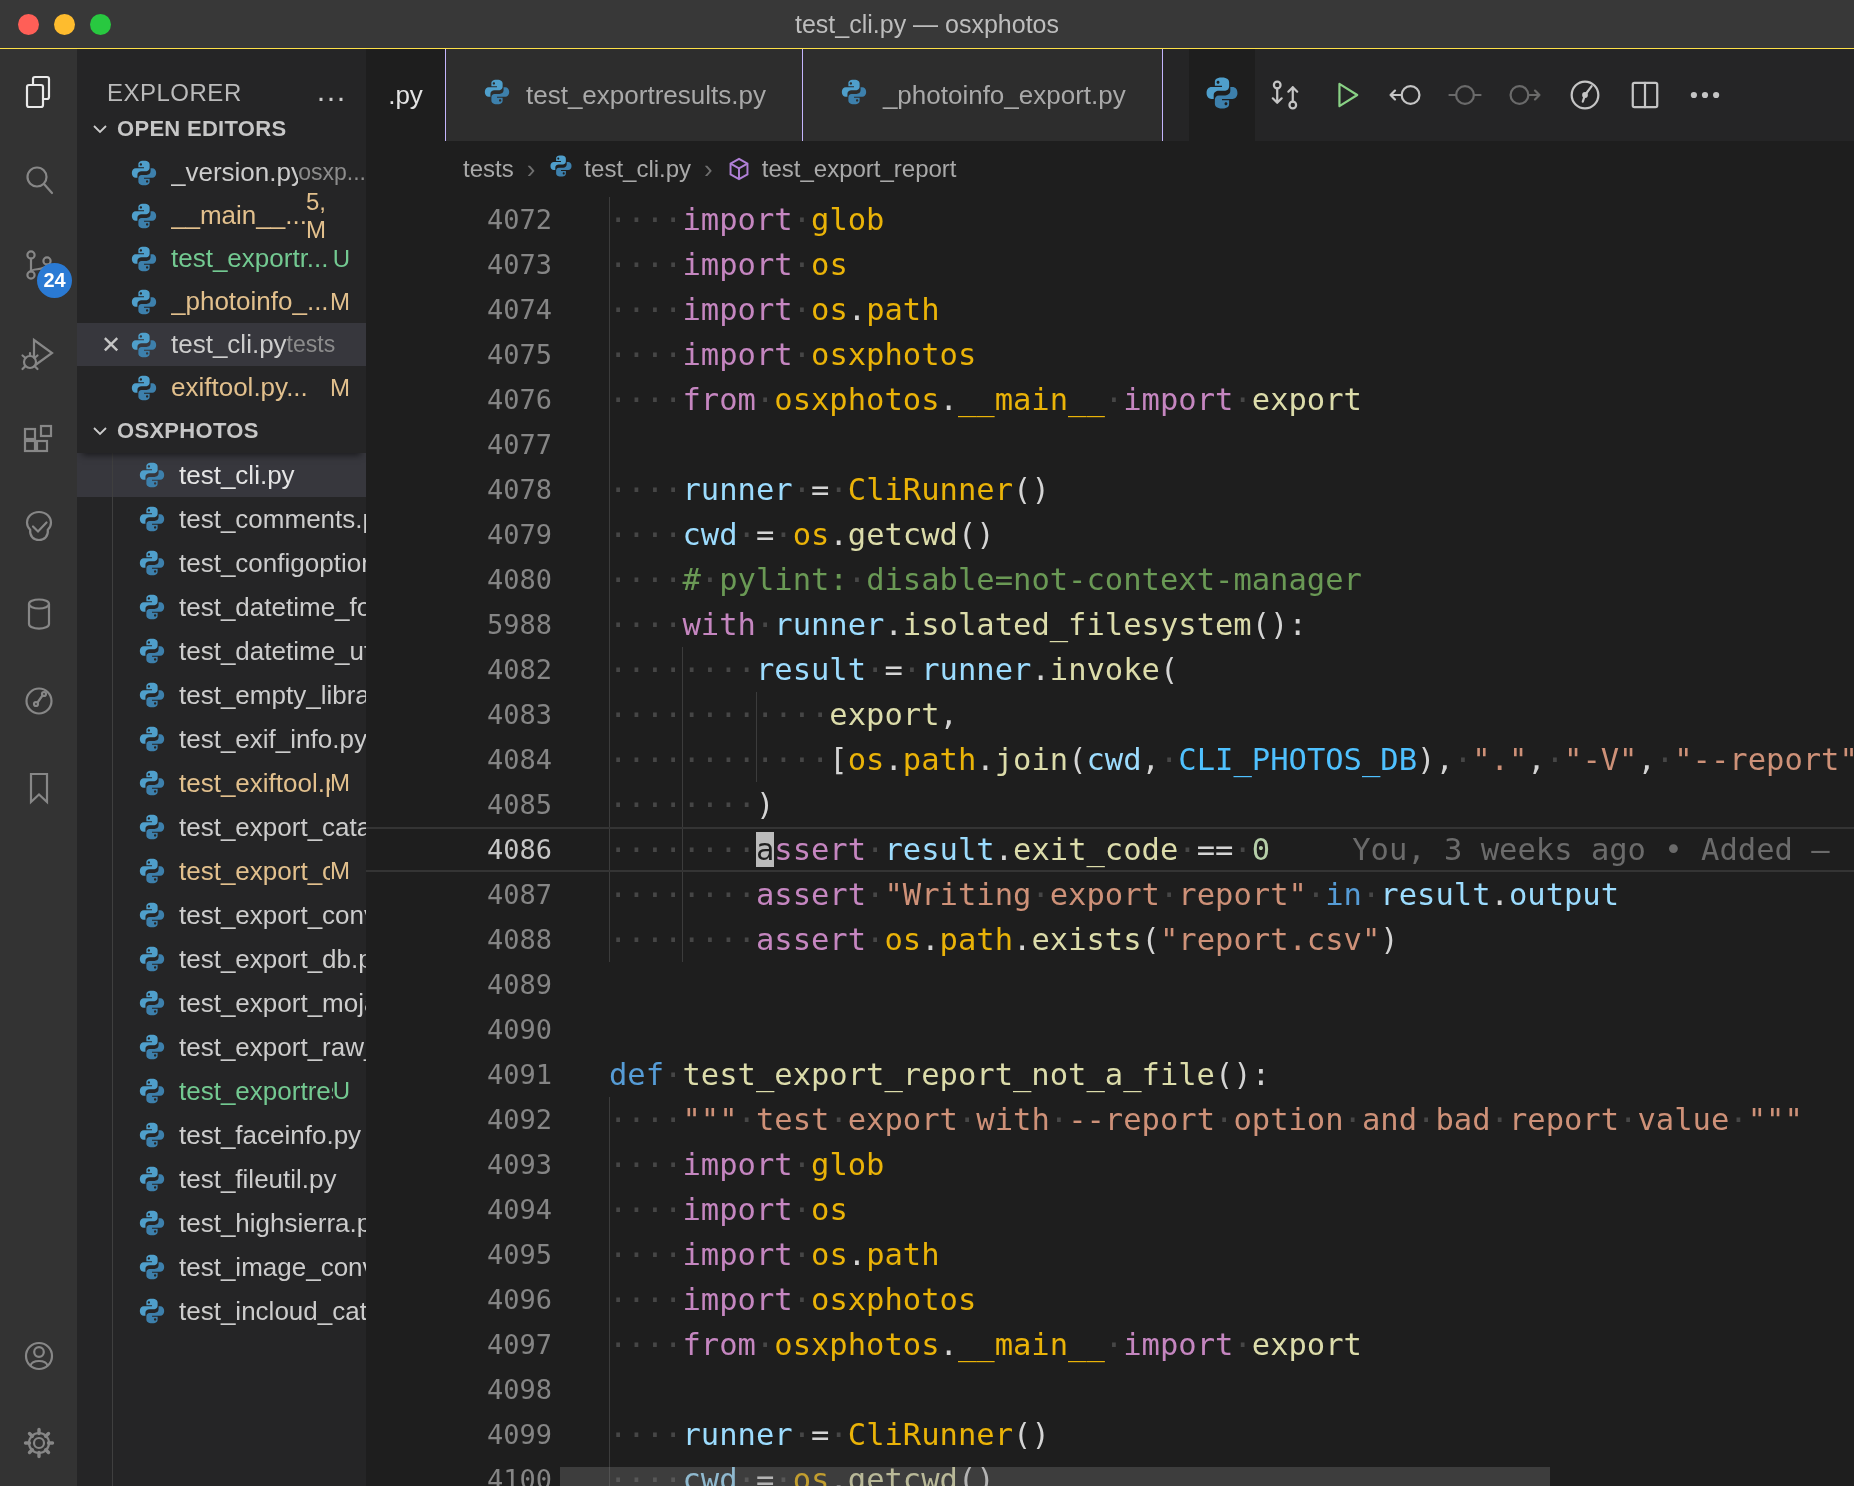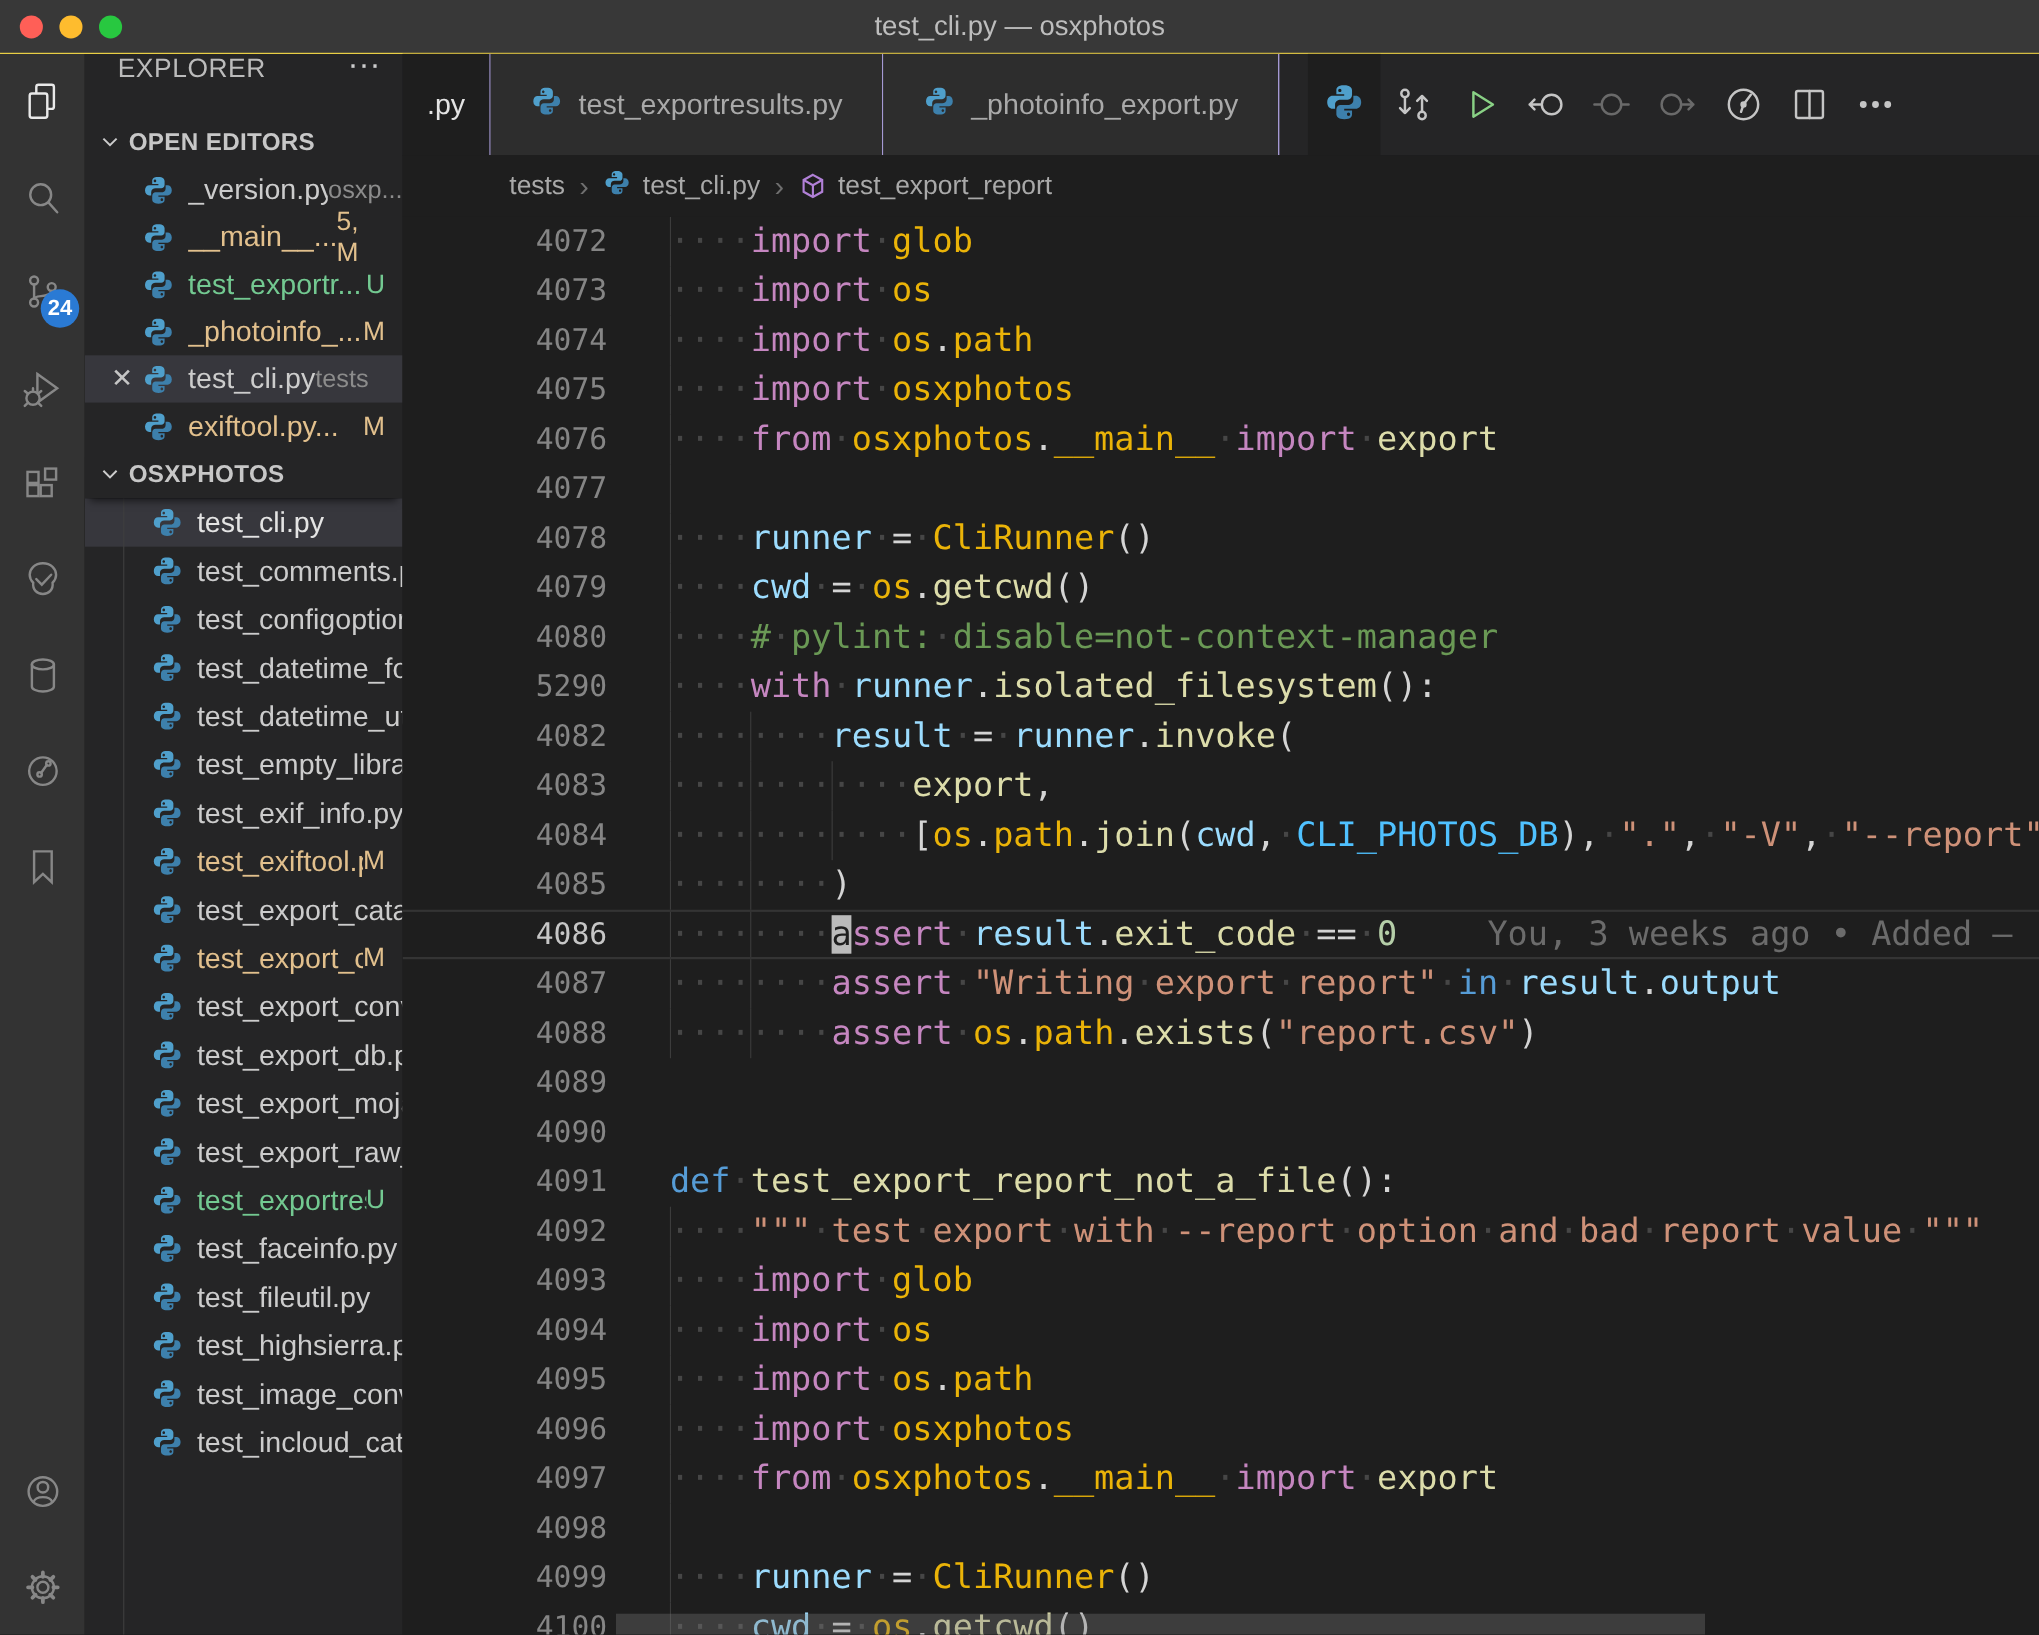--- a/index.html
+++ b/index.html
@@ -19,21 +19,21 @@
   .ab-top{display:flex;flex-direction:column;align-items:center}
   .ab-bottom{margin-top:auto;display:flex;flex-direction:column;align-items:center}
   .ab-item{width:77px;height:87px;display:flex;align-items:center;justify-content:center;position:relative}
   .ab-item svg{stroke:#878787;fill:none;stroke-width:2.2;stroke-linecap:round}
   .ab-item.active svg{stroke:#e9e9e9}
   .scm-badge{position:absolute;right:5px;bottom:12px;min-width:35px;height:35px;border-radius:18px;
              background:#2a7ad4;color:#ffffff;font-size:20px;font-weight:bold;
              display:flex;align-items:center;justify-content:center}
   
   .sidebar{width:289px;background:#252526;flex:none;display:flex;flex-direction:column;overflow:hidden}
-  .sb-title{height:58px;display:flex;align-items:flex-start;padding:0 20px 0 30px;flex:none}
+  .sb-title{height:58px;display:flex;align-items:flex-end;padding:0 20px 0 30px;flex:none}
   .sb-title-text{font-size:24px;color:#bbbbbb;letter-spacing:.5px}
   .sb-more{margin-left:auto;font-size:30px;color:#cccccc;line-height:20px}
   .sb-sec{height:44px;display:flex;align-items:center;padding-left:10px;flex:none;
           font-size:22px;font-weight:bold;color:#c7c7c7;letter-spacing:.3px}
   .sb-sec .chev{width:26px;height:26px;margin-right:4px;flex:none}
   .sb-sec .chev svg{stroke:#cccccc;fill:none;stroke-width:1.8}
   .sb-sec.shadow{box-shadow:0 7px 7px -5px rgba(0,0,0,.55);position:relative;z-index:3}
   .sb-sec.bordered{border-top:1px solid rgba(130,130,130,.28)}
   .oe-list{flex:none}
   .row{height:43px;display:flex;align-items:center;font-size:26px;color:#cccccc;position:relative}
@@ -522,21 +522,21 @@
       <div>
           <div class="cl"><div class="gut">4072</div><div class="ct"><i class="ig" style="left: 0ch;"></i><span class="txt"><span class="sg-ws">····</span><span class="sg-kw">import</span><span class="sg-ws">·</span><span class="sg-mod">glob</span></span></div></div>
           <div class="cl"><div class="gut">4073</div><div class="ct"><i class="ig" style="left: 0ch;"></i><span class="txt"><span class="sg-ws">····</span><span class="sg-kw">import</span><span class="sg-ws">·</span><span class="sg-mod">os</span></span></div></div>
           <div class="cl"><div class="gut">4074</div><div class="ct"><i class="ig" style="left: 0ch;"></i><span class="txt"><span class="sg-ws">····</span><span class="sg-kw">import</span><span class="sg-ws">·</span><span class="sg-mod">os</span><span class="sg-pun">.</span><span class="sg-mod">path</span></span></div></div>
           <div class="cl"><div class="gut">4075</div><div class="ct"><i class="ig" style="left: 0ch;"></i><span class="txt"><span class="sg-ws">····</span><span class="sg-kw">import</span><span class="sg-ws">·</span><span class="sg-mod">osxphotos</span></span></div></div>
           <div class="cl"><div class="gut">4076</div><div class="ct"><i class="ig" style="left: 0ch;"></i><span class="txt"><span class="sg-ws">····</span><span class="sg-kw">from</span><span class="sg-ws">·</span><span class="sg-mod">osxphotos</span><span class="sg-pun">.</span><span class="sg-mod">__main__</span><span class="sg-ws">·</span><span class="sg-kw">import</span><span class="sg-ws">·</span><span class="sg-fn">export</span></span></div></div>
           <div class="cl"><div class="gut">4077</div><div class="ct"><i class="ig" style="left: 0ch;"></i><span class="txt"></span></div></div>
           <div class="cl"><div class="gut">4078</div><div class="ct"><i class="ig" style="left: 0ch;"></i><span class="txt"><span class="sg-ws">····</span><span class="sg-var">runner</span><span class="sg-ws">·</span><span class="sg-pun">=</span><span class="sg-ws">·</span><span class="sg-mod">CliRunner</span><span class="sg-pun">()</span></span></div></div>
           <div class="cl"><div class="gut">4079</div><div class="ct"><i class="ig" style="left: 0ch;"></i><span class="txt"><span class="sg-ws">····</span><span class="sg-var">cwd</span><span class="sg-ws">·</span><span class="sg-pun">=</span><span class="sg-ws">·</span><span class="sg-mod">os</span><span class="sg-pun">.</span><span class="sg-fn">getcwd</span><span class="sg-pun">()</span></span></div></div>
           <div class="cl"><div class="gut">4080</div><div class="ct"><i class="ig" style="left: 0ch;"></i><span class="txt"><span class="sg-ws">····</span><span class="sg-cmt">#</span><span class="sg-ws">·</span><span class="sg-cmt">pylint:</span><span class="sg-ws">·</span><span class="sg-cmt">disable=not-context-manager</span></span></div></div>
-          <div class="cl"><div class="gut">5290</div><div class="ct"><i class="ig" style="left: 0ch;"></i><span class="txt"><span class="sg-ws">····</span><span class="sg-kw">with</span><span class="sg-ws">·</span><span class="sg-var">runner</span><span class="sg-pun">.</span><span class="sg-fn">isolated_filesystem</span><span class="sg-pun">():</span></span></div></div>
+          <div class="cl"><div class="gut">5988</div><div class="ct"><i class="ig" style="left: 0ch;"></i><span class="txt"><span class="sg-ws">····</span><span class="sg-kw">with</span><span class="sg-ws">·</span><span class="sg-var">runner</span><span class="sg-pun">.</span><span class="sg-fn">isolated_filesystem</span><span class="sg-pun">():</span></span></div></div>
           <div class="cl"><div class="gut">4082</div><div class="ct"><i class="ig" style="left: 0ch;"></i><i class="ig" style="left: 4ch;"></i><span class="txt"><span class="sg-ws">········</span><span class="sg-var">result</span><span class="sg-ws">·</span><span class="sg-pun">=</span><span class="sg-ws">·</span><span class="sg-var">runner</span><span class="sg-pun">.</span><span class="sg-fn">invoke</span><span class="sg-pun">(</span></span></div></div>
           <div class="cl"><div class="gut">4083</div><div class="ct"><i class="ig" style="left: 0ch;"></i><i class="ig" style="left: 4ch;"></i><i class="ig" style="left: 8ch;"></i><span class="txt"><span class="sg-ws">············</span><span class="sg-fn">export</span><span class="sg-pun">,</span></span></div></div>
           <div class="cl"><div class="gut">4084</div><div class="ct"><i class="ig" style="left: 0ch;"></i><i class="ig" style="left: 4ch;"></i><i class="ig" style="left: 8ch;"></i><span class="txt"><span class="sg-ws">············</span><span class="sg-pun">[</span><span class="sg-mod">os</span><span class="sg-pun">.</span><span class="sg-mod">path</span><span class="sg-pun">.</span><span class="sg-fn">join</span><span class="sg-pun">(</span><span class="sg-var">cwd</span><span class="sg-pun">,</span><span class="sg-ws">·</span><span class="sg-const">CLI_PHOTOS_DB</span><span class="sg-pun">),</span><span class="sg-ws">·</span><span class="sg-str">"."</span><span class="sg-pun">,</span><span class="sg-ws">·</span><span class="sg-str">"-V"</span><span class="sg-pun">,</span><span class="sg-ws">·</span><span class="sg-str">"--report"</span></span></div></div>
           <div class="cl"><div class="gut">4085</div><div class="ct"><i class="ig" style="left: 0ch;"></i><i class="ig" style="left: 4ch;"></i><span class="txt"><span class="sg-ws">········</span><span class="sg-pun">)</span></span></div></div>
           <div class="cl cur"><div class="gut">4086</div><div class="ct"><i class="ig" style="left: 0ch;"></i><i class="ig" style="left: 4ch;"></i><span class="txt"><span class="sg-ws">········</span><span class="sg-cur">a</span><span class="sg-kw">ssert</span><span class="sg-ws">·</span><span class="sg-var">result</span><span class="sg-pun">.</span><span class="sg-fn">exit_code</span><span class="sg-ws">·</span><span class="sg-pun">==</span><span class="sg-ws">·</span><span class="sg-num">0</span><span class="sg-blame">You, 3 weeks ago • Added –</span></span></div></div>
           <div class="cl"><div class="gut">4087</div><div class="ct"><i class="ig" style="left: 0ch;"></i><i class="ig" style="left: 4ch;"></i><span class="txt"><span class="sg-ws">········</span><span class="sg-kw">assert</span><span class="sg-ws">·</span><span class="sg-str">"Writing</span><span class="sg-ws">·</span><span class="sg-str">export</span><span class="sg-ws">·</span><span class="sg-str">report"</span><span class="sg-ws">·</span><span class="sg-kw2">in</span><span class="sg-ws">·</span><span class="sg-var">result</span><span class="sg-pun">.</span><span class="sg-var">output</span></span></div></div>
           <div class="cl"><div class="gut">4088</div><div class="ct"><i class="ig" style="left: 0ch;"></i><i class="ig" style="left: 4ch;"></i><span class="txt"><span class="sg-ws">········</span><span class="sg-kw">assert</span><span class="sg-ws">·</span><span class="sg-mod">os</span><span class="sg-pun">.</span><span class="sg-mod">path</span><span class="sg-pun">.</span><span class="sg-fn">exists</span><span class="sg-pun">(</span><span class="sg-str">"report.csv"</span><span class="sg-pun">)</span></span></div></div>
           <div class="cl"><div class="gut">4089</div><div class="ct"><span class="txt"></span></div></div>
           <div class="cl"><div class="gut">4090</div><div class="ct"><span class="txt"></span></div></div>
           <div class="cl"><div class="gut">4091</div><div class="ct"><span class="txt"><span class="sg-kw2">def</span><span class="sg-ws">·</span><span class="sg-fn">test_export_report_not_a_file</span><span class="sg-pun">():</span></span></div></div>

